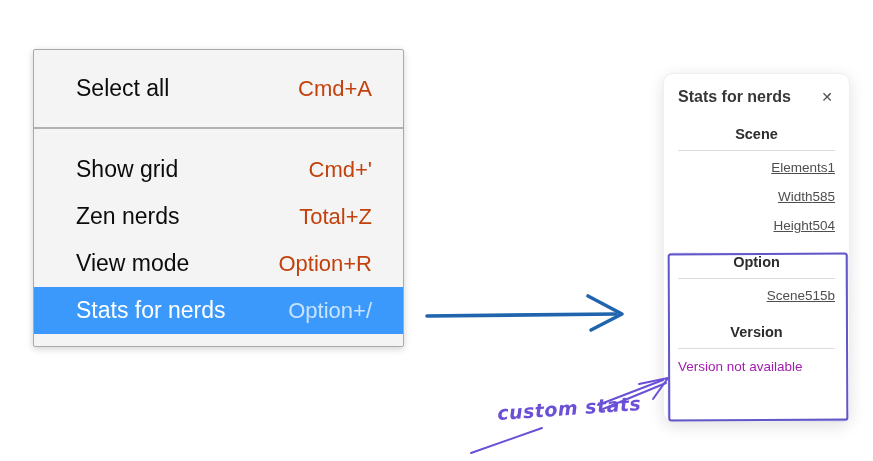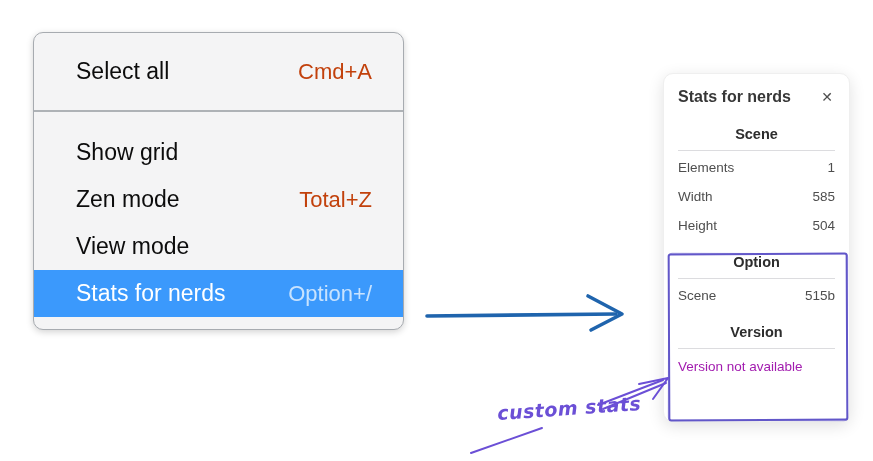--- a/index.html
+++ b/index.html
@@ -6,25 +6,25 @@
   body{
     width:873px;height:461px;position:relative;overflow:hidden;
     background:#ffffff;
     font-family:"Liberation Sans", sans-serif;
     -webkit-font-smoothing:antialiased;
   }
   .canvas{position:absolute;inset:0;}
 
   
   .menu{
-    position:absolute;left:33px;top:32px;width:371px;height:298px;
+    position:absolute;left:33px;top:49px;width:371px;height:298px;
     box-sizing:border-box;
     background:#f4f4f5;
     border:1.5px solid #a7abb0;
-    border-radius:10px;
+    border-radius:2px;
     box-shadow:0 2px 7px rgba(0,0,0,.18);
     overflow:hidden;
   }
   .menu-row{
     display:flex;align-items:center;justify-content:space-between;
     padding:0 31px 0 42px;
     font-size:23px;color:#0c0c0c;
     cursor:default;
   }
   .menu-row .mi-short{color:#c2410c;font-size:22px;}
@@ -46,21 +46,21 @@
     box-shadow:0 4px 16px rgba(0,0,0,.12);
     padding:14px 14px 10px;
     color:#4e4e4e;
   }
   .panel-header{display:flex;align-items:center;justify-content:space-between;margin-bottom:20px;}
   .panel-title{font-size:16px;font-weight:bold;color:#373737;line-height:18px;}
   .close{font-size:14px;color:#4f4f4f;cursor:pointer;line-height:14px;padding:2px;}
   .sec-title{text-align:center;font-weight:bold;font-size:14.5px;color:#2d2d2d;line-height:16px;}
   .sep{border-top:1px solid #dcdcdf;margin-top:8px;}
   .rows{margin-top:2px;}
-  .stat-row{display:flex;justify-content:space-between;font-size:13.5px;line-height:15px;padding:7px 0;color:#4e4e4e;}
+  .stat-row{display:flex;justify-content:flex-end;font-size:13.5px;line-height:15px;padding:7px 0;color:#4e4e4e;text-decoration:underline;}
   .sec + .sec{margin-top:14px;}
   .note{font-size:13.5px;color:#a21caf;padding-top:10px;line-height:16px;}
 
   
   .sketch-box{
     position:absolute;left:4px;top:179px;width:176px;height:164px;
     border:2px solid var(--sketch,#6257c9);
     border-radius:3px;
     transform:rotate(-.25deg);
     pointer-events:none;
@@ -93,27 +93,29 @@
 
   <div class="menu">
     <div class="menu-row top">
       <span class="mi-label">Select all</span>
       <span class="mi-short">Cmd+A</span>
     </div>
     <div class="menu-divider"></div>
     <div class="menu-section">
       <div class="menu-row">
         <span class="mi-label">Show grid</span>
+        <span class="mi-short">Cmd+'</span>
       </div>
       <div class="menu-row">
-        <span class="mi-label">Zen mode</span>
+        <span class="mi-label">Zen nerds</span>
         <span class="mi-short">Total+Z</span>
       </div>
       <div class="menu-row">
         <span class="mi-label">View mode</span>
+        <span class="mi-short">Option+R</span>
       </div>
       <div class="menu-row selected">
         <span class="mi-label">Stats for nerds</span>
         <span class="mi-short">Option+/</span>
       </div>
     </div>
   </div>
 
   <div class="panel">
     <div class="panel-header">

